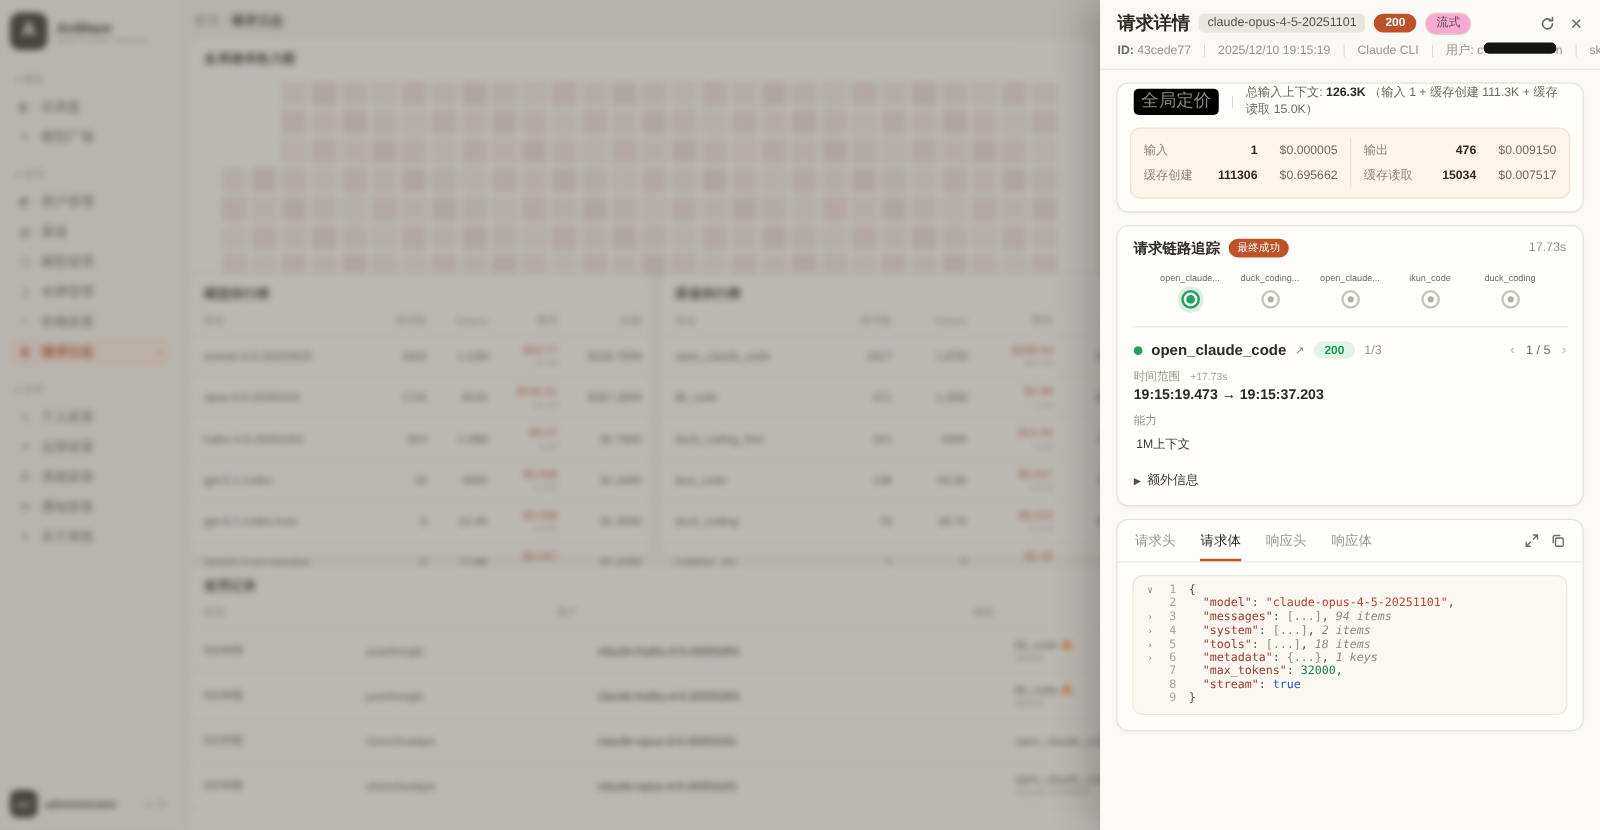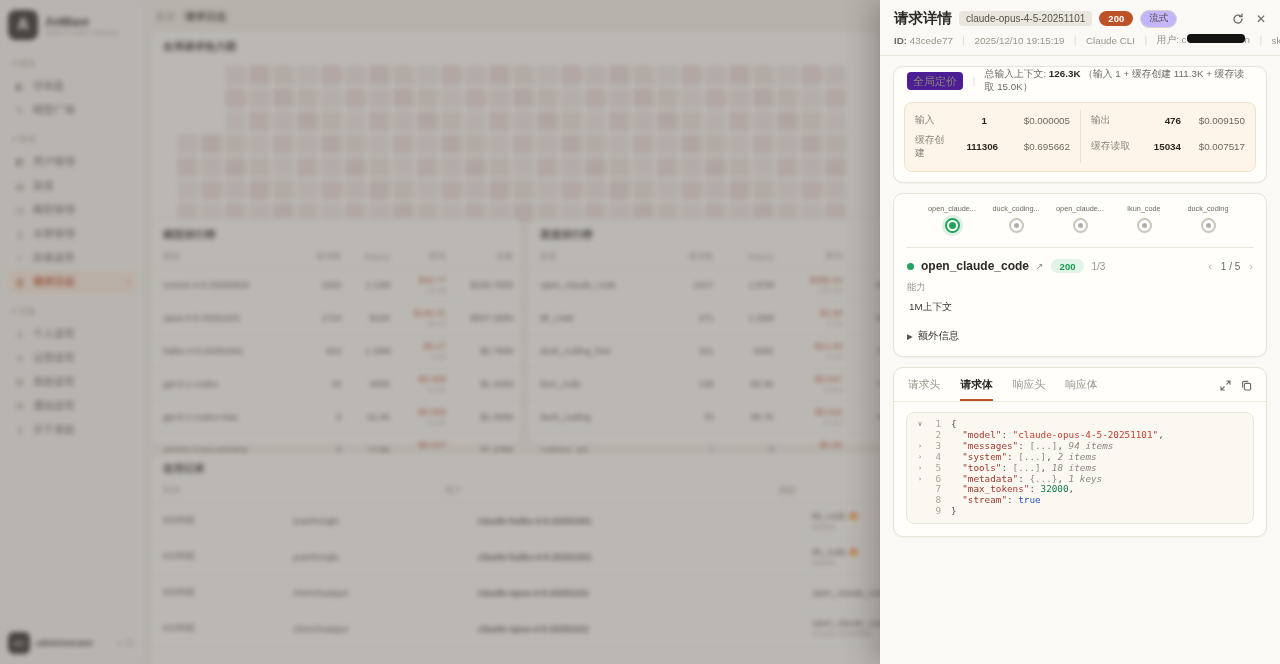--- a/index.html
+++ b/index.html
@@ -53,54 +53,54 @@
   .chan-fire { color:#d98324; }
   .chan-sub { color:#a8a496; font-size:7.5px; }
 
   
   .drawer { position:absolute; right:0; top:0; width:400px; height:664px; background:#faf9f5;
     z-index:10; box-shadow:-10px 0 26px rgba(40,36,28,.25); overflow:hidden; }
   .dw-head { padding:9px 14px 0; display:flex; align-items:center; gap:7px; }
   .dw-title { font-size:14.5px; font-weight:bold; color:#2d2a24; font-family:"Liberation Serif","DejaVu Serif",serif; }
   .pill-model { background:#e9e6dd; color:#57544c; font-size:10px; padding:2px 7px; border-radius:4px; }
   .pill-200 { background:#bd5127; color:#fff; font-size:9.5px; font-weight:bold; padding:2px 9px; border-radius:9px; }
-  .pill-stream { border:1px solid #d9d5c9; background:#c4b5fd; color:#55524a; font-size:9.5px;
+  .pill-stream { border:1px solid #d9d5c9; background:#f9a8d4; color:#55524a; font-size:9.5px;
     padding:1.5px 8px; border-radius:9px; }
   .dw-headops { margin-left:auto; display:flex; gap:12px; align-items:center; color:#6e6a5f; }
   .dw-headops svg { display:block; }
   .dw-meta { padding:6px 14px 8px; font-size:9.8px; color:#9a968a; display:flex; align-items:center;
     gap:6px; white-space:nowrap; border-bottom:1px solid #eceadf; }
   .dw-meta b { color:#6e6a5f; font-weight:bold; }
   .sep { color:#d6d2c6; }
   .redact { display:inline-block; width:58px; height:9px; background:#131313; border-radius:4px; }
 
   .dcard { background:#fffefb; border:1px solid #e8e4d8; border-radius:10px; margin:10px 13px 0;
     box-shadow:0 1px 2px rgba(60,55,45,.04); }
 
   .cost-row { display:flex; align-items:baseline; gap:9px; padding:10px 13px 7px; }
   .lbl { font-size:10px; color:#9a968a; }
   .cost-val { font-size:15px; font-weight:bold; color:#08a05a; }
   .vr { width:1px; height:13px; background:#e3dfd3; align-self:center; }
   .time-val { font-size:13.5px; font-weight:bold; color:#2d2a24; }
   .unit { font-size:9px; color:#9a968a; }
 
   .ctx-row { display:flex; align-items:center; gap:6px; padding:1px 13px 8px; font-size:9.8px; color:#6e6a5f; }
-  .pill-gray { background:#4c1d95; color:#8b8779; font-size:11px; padding:1.5px 6px; border-radius:4px; white-space:nowrap; }
+  .pill-gray { background:#000000; color:#8b8779; font-size:14px; padding:1.5px 6px; border-radius:4px; white-space:nowrap; }
   .ctx-row b { color:#2d2a24; }
 
   .tier { background:#fdf5ea; border:1px solid #f2e2c9; border-radius:8px; margin:0 10px 10px; padding:7px 10px 8px; }
   .tier-head { display:flex; align-items:center; gap:6px; font-size:10px; margin-bottom:6px; }
   .tier-name { color:#bd5127; font-weight:bold; }
   .tier-range { color:#3d3a33; }
   .pill-cur { background:#bd5127; color:#fff; font-size:8.5px; padding:1.5px 7px; border-radius:8px; }
   .tier-rates { margin-left:auto; font-size:8.6px; color:#8b8779; white-space:nowrap; }
   .tier-grid { display:grid; grid-template-columns:1fr 1fr; }
   .tier-cell { display:flex; align-items:center; font-size:9.8px; padding:3.5px 0; }
   .tier-cell.rcol { border-left:1px solid #eee0c9; padding-left:10px; }
-  .tier-cell.lcol { padding-right:10px;gap:19px; }
+  .tier-cell.lcol { padding-right:10px; }
   .tier-cell .tlabel { color:#8b8779; }
   .tier-cell .ttok { margin-left:auto; font-weight:bold; color:#2d2a24; }
   .tier-cell .tcost { width:64px; text-align:right; color:#6e6a5f; }
 
   .trace-head { display:flex; align-items:center; gap:7px; padding:10px 13px 2px; }
   .trace-title { font-size:11.5px; font-weight:bold; color:#2d2a24; }
   .trace-dur { margin-left:auto; font-size:10px; color:#9a968a; }
   .stepper { display:flex; justify-content:center; gap:12px; padding:10px 0 14px; }
   .snode { width:52px; display:flex; flex-direction:column; align-items:center; gap:5px; }
   .snode .slabel { font-size:7.3px; color:#6e6a5f; white-space:nowrap; overflow:hidden; max-width:56px; }
@@ -124,21 +124,21 @@
   .fld .flabel { font-size:9.3px; color:#9a968a; margin-bottom:2px; }
   .fld .fdelta { font-size:8.3px; color:#a8a496; margin-left:8px; }
   .fld .fval { font-size:11.3px; font-weight:bold; color:#2d2a24; }
   .fld .fmask { font-size:9.3px; color:#a8a496; font-weight:normal; font-family:"DejaVu Sans Mono",monospace; }
   .cap-tag { display:inline-block; font-size:9.8px; color:#3d3a33; padding:1px 2px;text-align:center; }
   .extra-row { display:flex; align-items:center; gap:5px; font-size:10.3px; color:#3d3a33; padding:6px 13px 13px; }
   .tri { font-size:7.5px; color:#55524a; }
 
   .insp-tabs { display:flex; align-items:center; gap:20px; padding:9px 14px 0; border-bottom:1px solid #eceadf; }
   .itab { font-size:10.8px; color:#9a968a; padding-bottom:7px; border-bottom:2px solid transparent; }
-  .itab.active { color:#2d2a24; font-weight:bold; border-bottom-color:#bd5127; }
+  .itab.active { color:#2d2a24; font-weight:normal; border-bottom-color:#bd5127; }
   .insp-ops { margin-left:auto; display:flex; gap:10px; color:#6e6a5f; padding-bottom:6px; }
   .codebox { background:#fbf8f1; border:1px solid #ece7d8; border-radius:8px; margin:10px 12px 12px; padding:6px 8px;
     font-family:"DejaVu Sans Mono","Liberation Mono",monospace; font-size:9.3px; line-height:10.9px; color:#3d3a33; }
   .cl { display:flex; white-space:pre; }
   .cl .fold { width:10px; color:#8b877b; font-size:7.5px; text-align:center; }
   .cl .ln { width:16px; text-align:right; color:#a8a496; margin-right:10px; }
   .tk-k { color:#a03a2c; } .tk-s { color:#c14130; } .tk-p { color:#55524a; }
   .tk-m { color:#8d8a80; } .tk-i { color:#8d8a80; font-style:italic; }
   .tk-n { color:#157a4e; } .tk-b { color:#2553c9; }
 </style>
@@ -669,20 +669,25 @@
           <div class="tier-cell rcol">
      <span class="tlabel">缓存读取</span>
             <span class="ttok">15034</span>
             <span class="tcost">$0.007517</span>
    </div>
         </div>
     </div>
   </div>
 
   <div class="dcard">
+    <div class="trace-head">
+      <span class="trace-title">请求链路追踪</span>
+      <span class="pill-cur">最终成功</span>
+      <span class="trace-dur">17.73s</span>
+    </div>
     <div class="stepper" id="stepper">
         <div class="snode active">
      <span class="slabel">open_claude...</span>
      <span class="dot-outer">
             <span class="dot-inner"></span>
           </span>
    </div>
         <div class="snode">
      <span class="slabel">duck_coding...</span>
      <span class="dot-outer">
@@ -715,20 +720,24 @@
       <span class="ext">↗</span>
       <span class="pill-200g">200</span>
       <span class="att-try">1/3</span>
       <span class="pager">
         <span class="pg-btn">‹</span>
         <span>1 / 5</span>
         <span class="pg-btn">›</span>
       </span>
     </div>
     <div class="att-grid">
+      <div class="fld">
+        <div class="flabel"><span>时间范围</span><span class="fdelta">+17.73s</span></div>
+        <div class="fval">19:15:19.473 → 19:15:37.203</div>
+      </div>
     </div>
     <div class="att-grid">
       <div class="fld">
         <div class="flabel">能力</div>
         <div class="cap-tag">1M上下文</div>
       </div>
     </div>
     <div class="extra-row">
       <span class="tri">▶</span>
       <span>额外信息</span>

